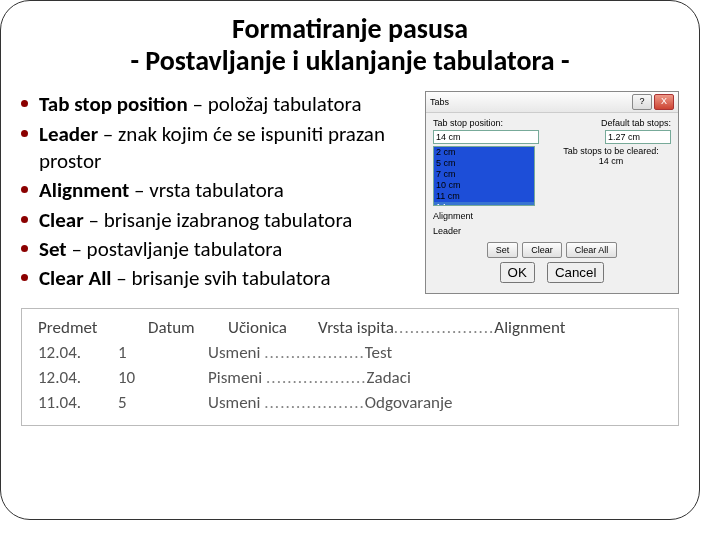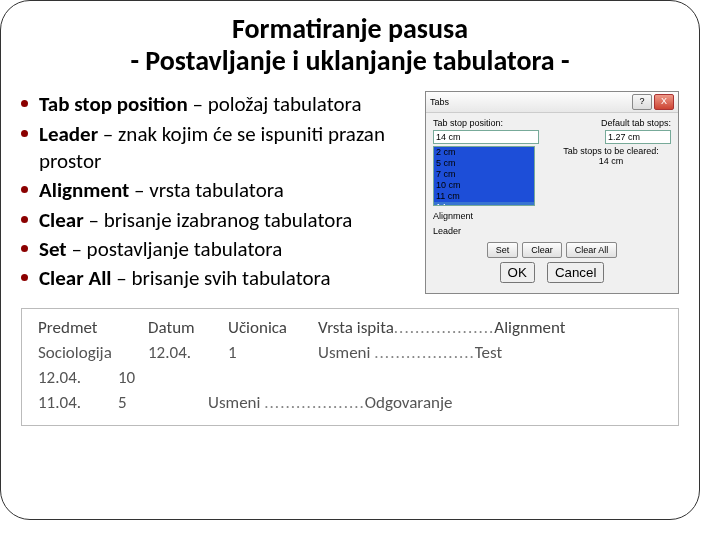--- a/index.html
+++ b/index.html
@@ -111,28 +111,28 @@
   </div>
 
   <div class="example">
     <div class="erow hdr">
       <span class="c1">Predmet</span>
       <span class="c2">Datum</span>
       <span class="c3">Učionica</span>
       <span class="c4"><span>Vrsta ispita</span><span class="dots">...................</span><span>Alignment</span></span>
     </div>
     <div class="erow">
-      <span class="c1">Sociologija</span>
       <span class="c2">12.04.</span>
       <span class="c3">1</span>
       <span class="c4"><span>Usmeni</span> <span class="dots">...................</span><span>Test</span></span>
     </div>
     <div class="erow">
       <span class="c2">12.04.</span>
       <span class="c3">10</span>
+      <span class="c4"><span>Pismeni</span> <span class="dots">...................</span><span>Zadaci</span></span>
     </div>
     <div class="erow">
       <span class="c2">11.04.</span>
       <span class="c3">5</span>
       <span class="c4"><span>Usmeni</span> <span class="dots">...................</span><span>Odgovaranje</span></span>
     </div>
   </div>
 </div>
 
 </body></html>

